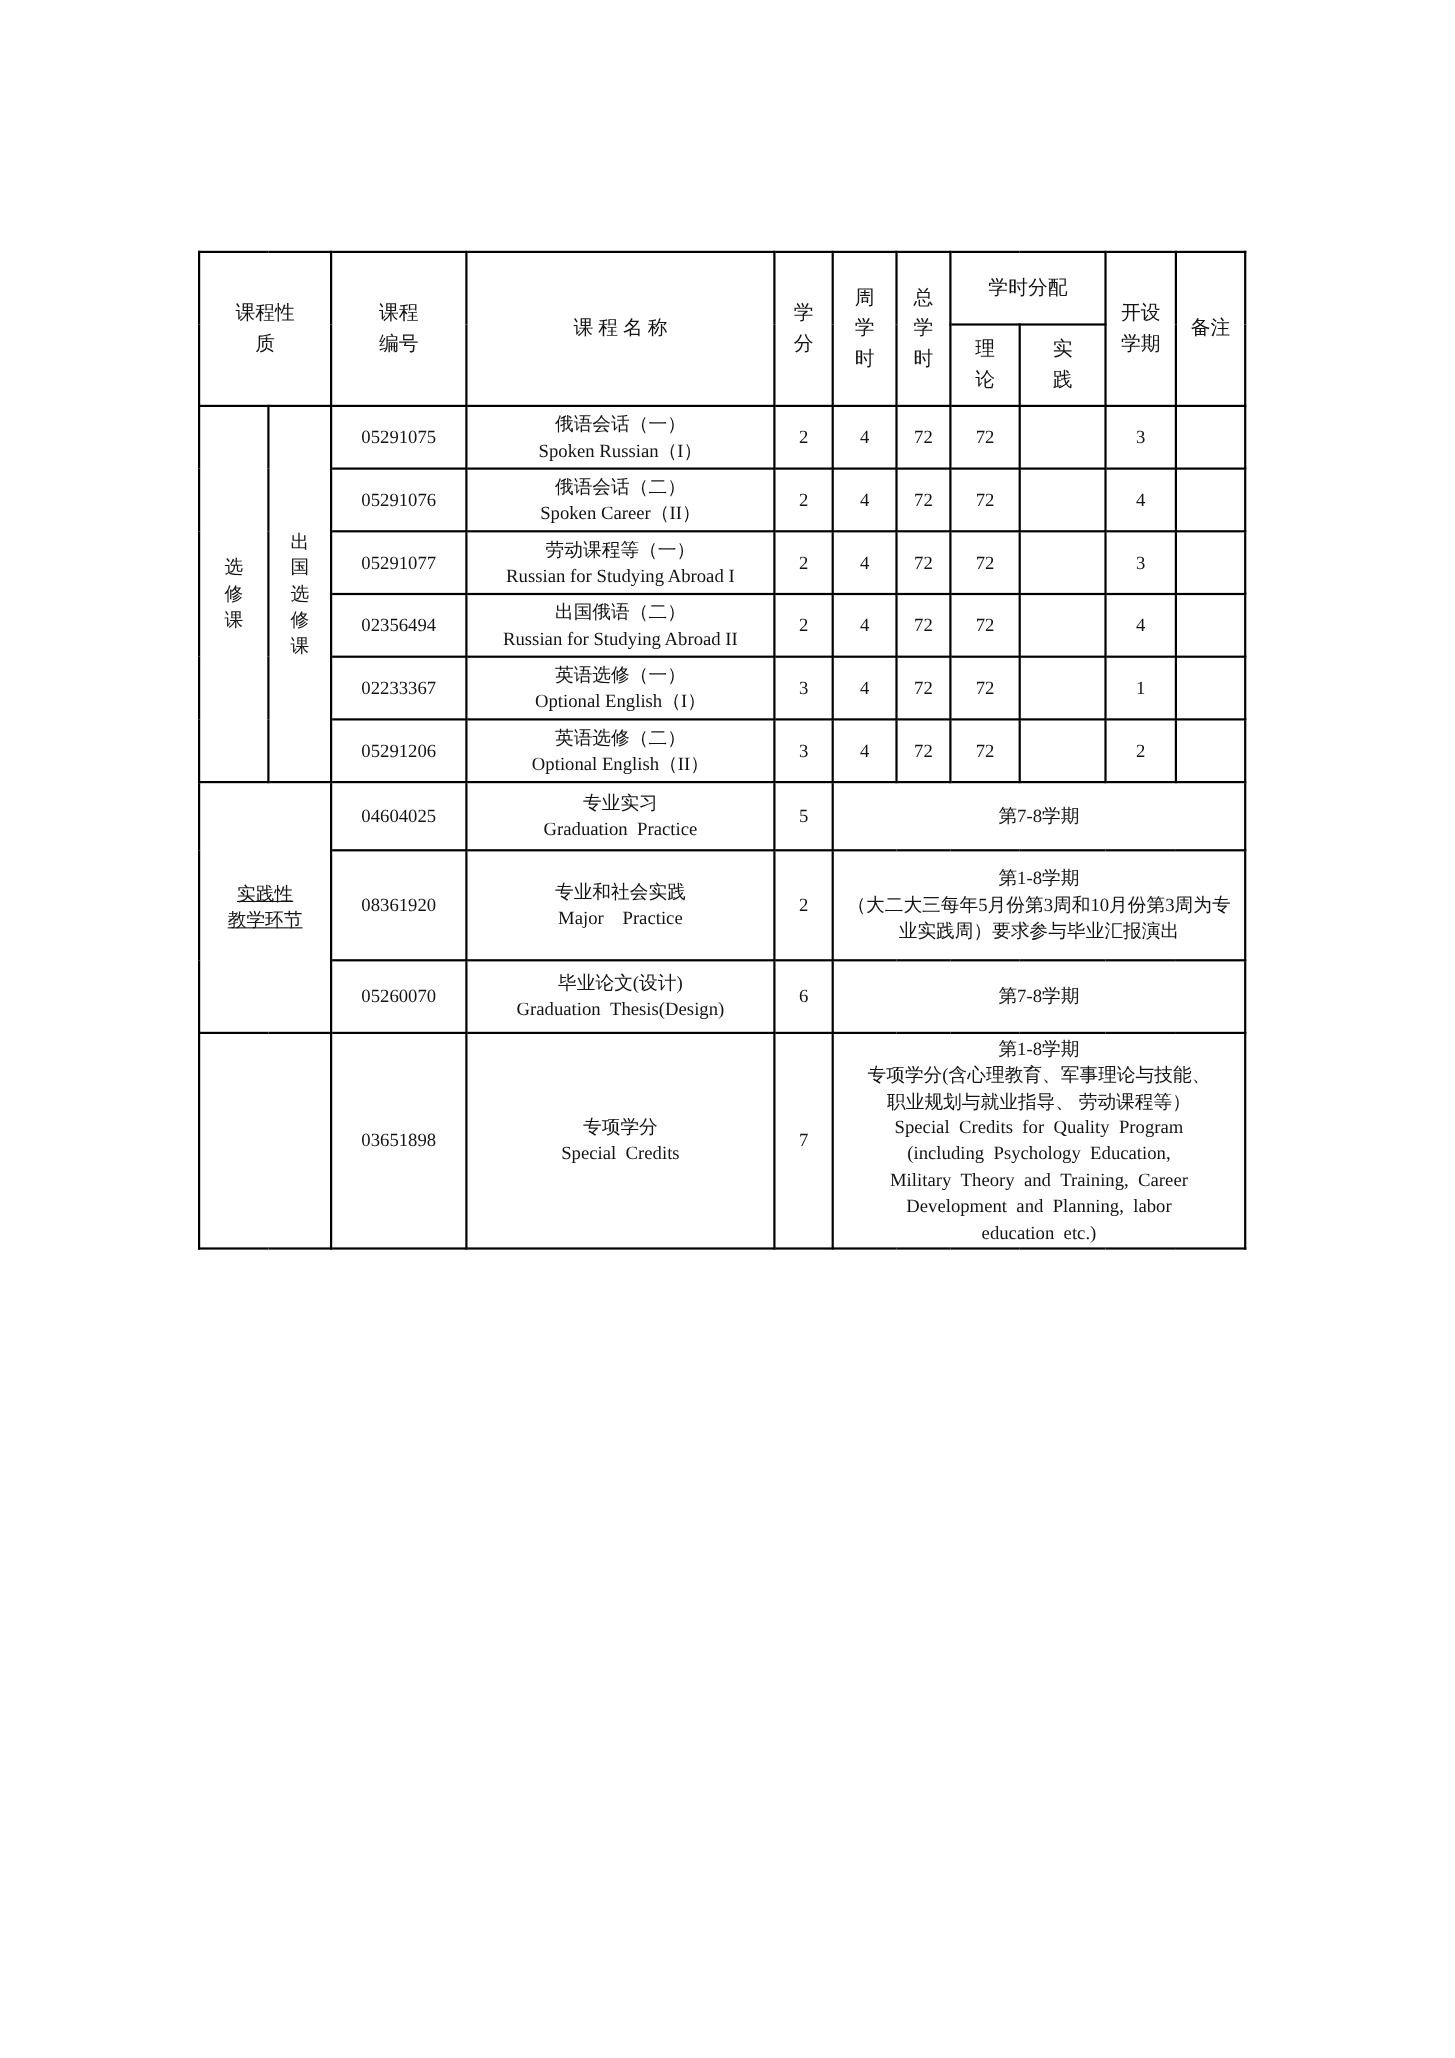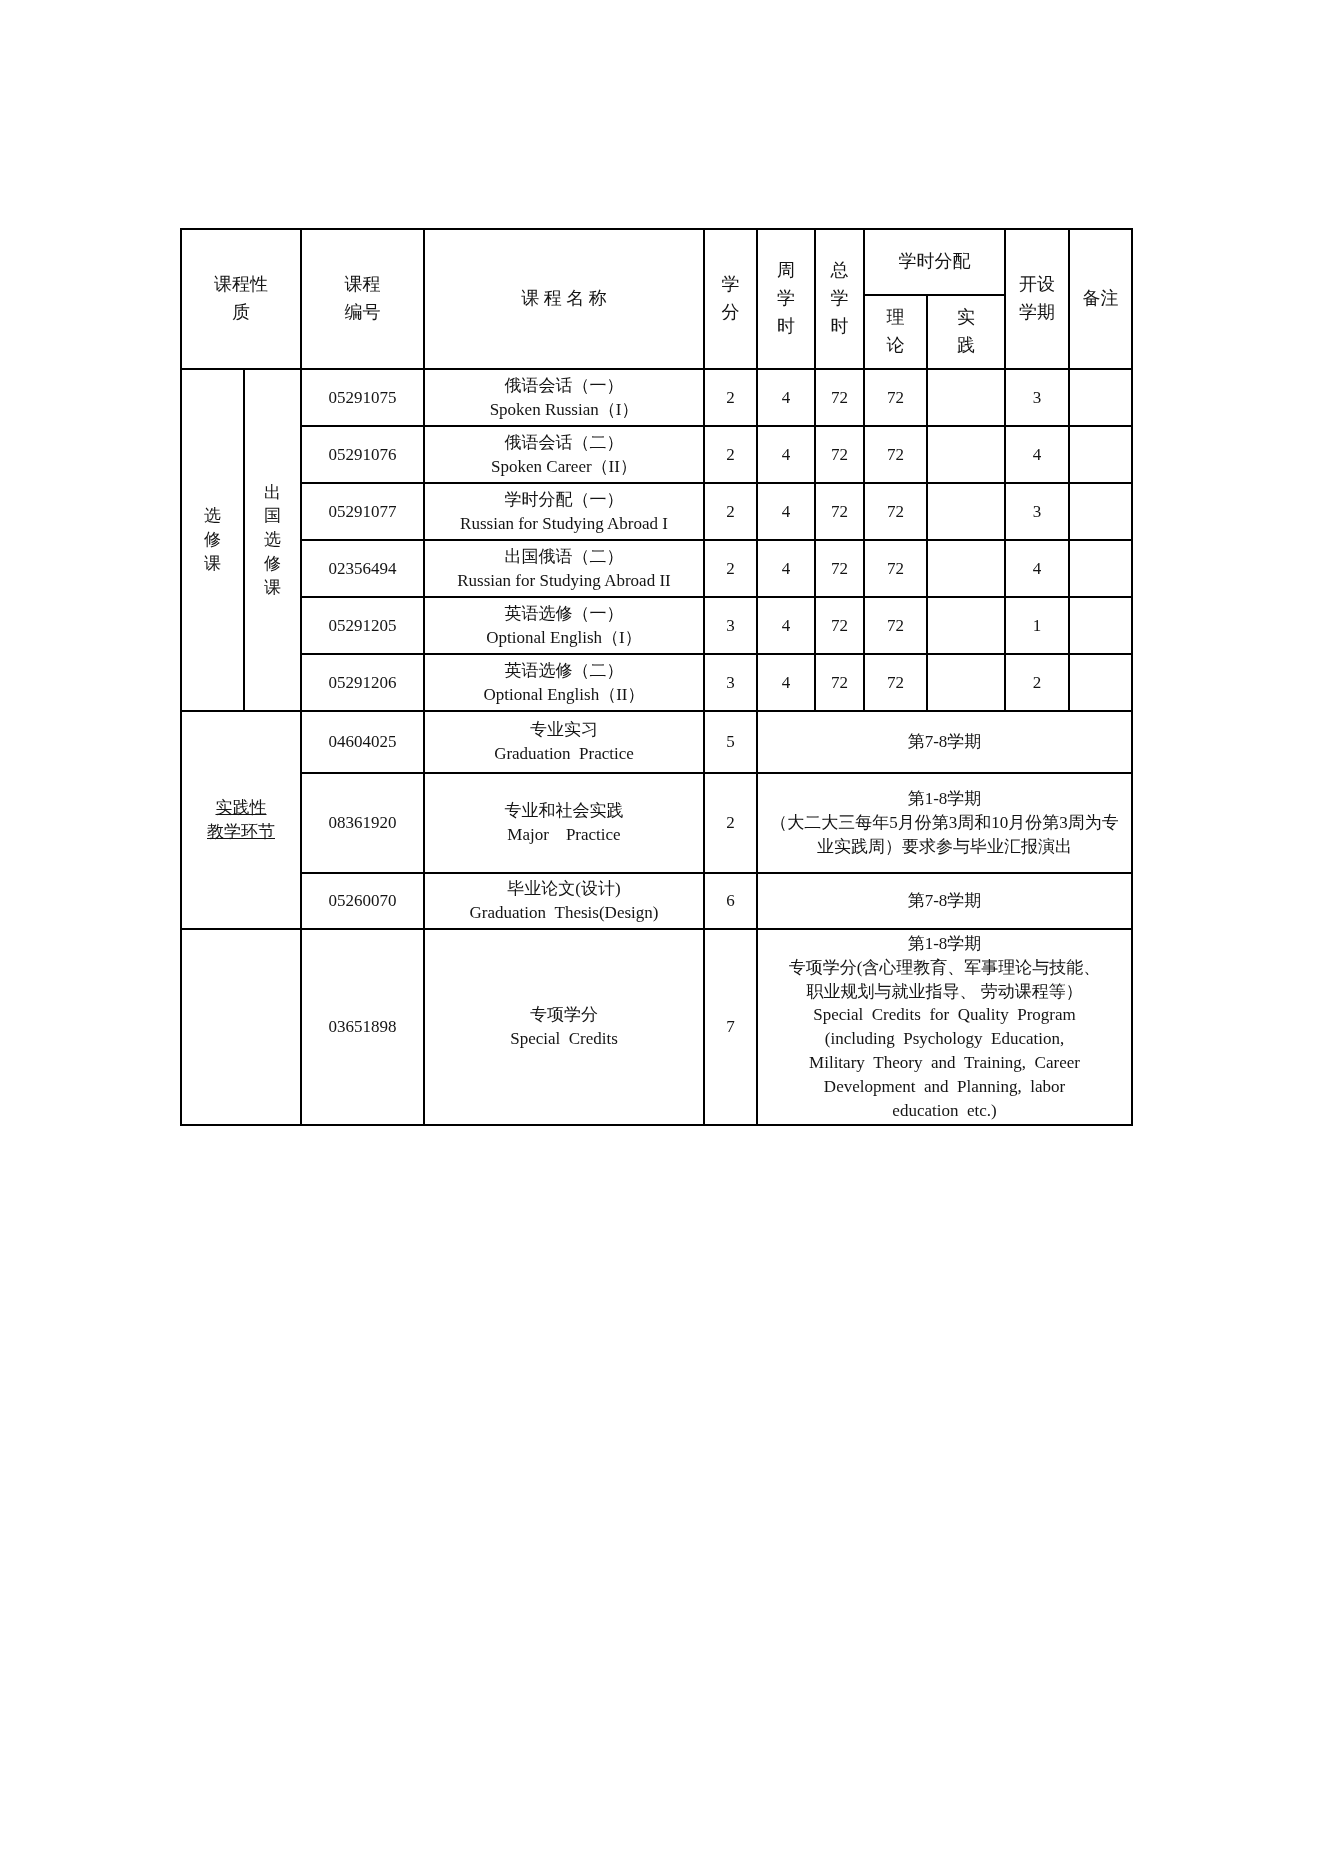--- a/index.html
+++ b/index.html
@@ -19,21 +19,21 @@
     font-weight:normal;
     font-size:17px; line-height:1.4;
     overflow:hidden;
   }
   table.curriculum th { font-size:18px; line-height:1.55; }
   tr.h1 { height:66px; }
   tr.h2 { height:74px; }
   tr.course { height:57px; }
   tr.p1 { height:62px; }
   tr.p2 { height:100px; }
-  tr.p3 { height:56px; }
+  tr.p3 { height:66px; }
   tr.sp  { height:184px; }
   .vlabel { line-height:1.75; font-size:18px; }
   .sec-label { font-size:18px; line-height:1.6;text-decoration:underline; }
   .name-cell { line-height:1.5; }
   .note-cell { line-height:1.38; padding:2px 6px;margin-top:40px; }
 </style>
 </head>
 <body>
 
 <div class="page">
@@ -106,21 +106,21 @@
       <td>2</td>
       <td>4</td>
       <td>72</td>
       <td>72</td>
       <td></td>
       <td>4</td>
       <td></td>
     </tr>
     <tr class="course">
       <td>05291077</td>
-      <td class="name-cell">学时分配（一）
+      <td class="name-cell">劳动课程等（一）
 Russian for Studying Abroad I</td>
       <td>2</td>
       <td>4</td>
       <td>72</td>
       <td>72</td>
       <td></td>
       <td>3</td>
       <td></td>
     </tr>
     <tr class="course">
@@ -129,21 +129,21 @@
 Russian for Studying Abroad II</td>
       <td>2</td>
       <td>4</td>
       <td>72</td>
       <td>72</td>
       <td></td>
       <td>4</td>
       <td></td>
     </tr>
     <tr class="course">
-      <td>05291205</td>
+      <td>02233367</td>
       <td class="name-cell">英语选修（一）
 Optional English（I）</td>
       <td>3</td>
       <td>4</td>
       <td>72</td>
       <td>72</td>
       <td></td>
       <td>1</td>
       <td></td>
     </tr>

